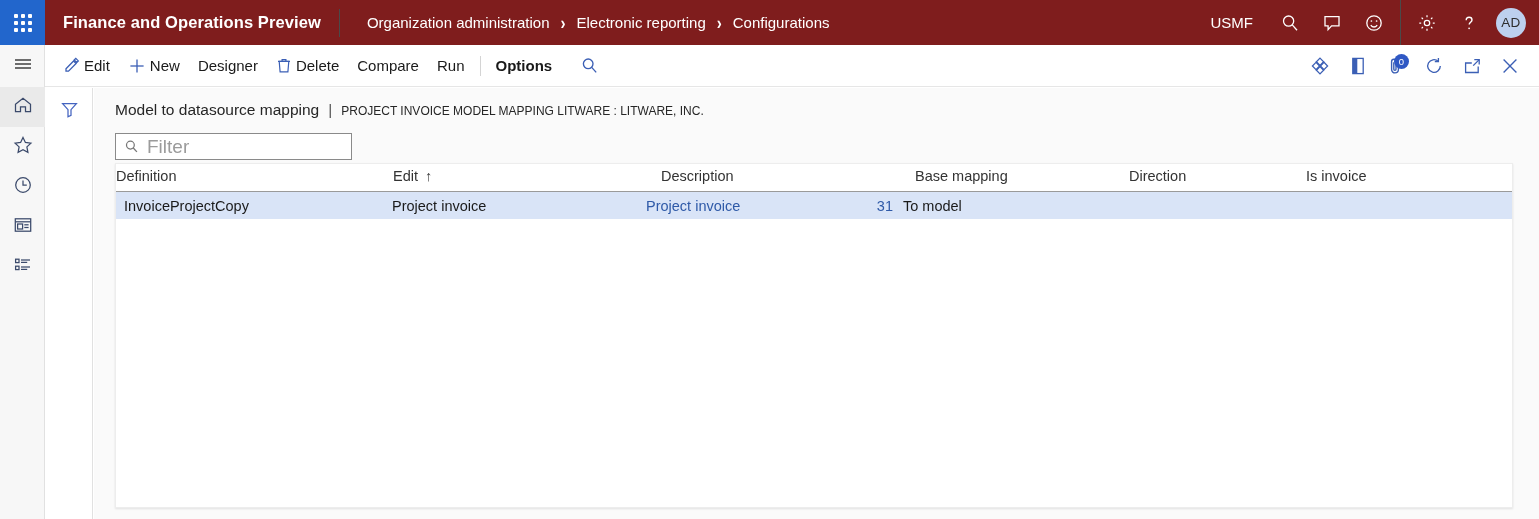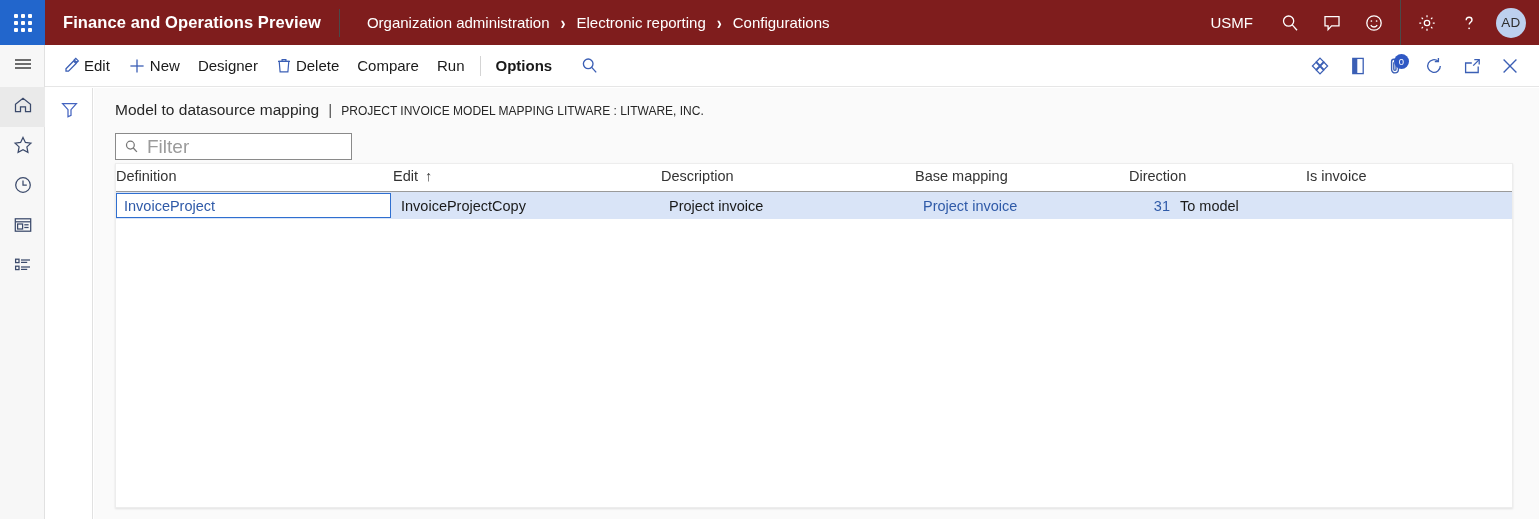--- a/index.html
+++ b/index.html
@@ -542,25 +542,20 @@
       </div>
       <div class="cell c-dir">
         <span>Direction</span>
       </div>
       <div class="cell c-del">
         <span>Is invoice</span>
       </div>
     </div>
 
     <div class="grid-row">
-      <div class="cell c-def" style="padding-left:0;">
-        <div class="cell-focus" style="width:275px;">
-          <span>InvoiceProject</span>
-        </div>
-      </div>
       <div class="cell c-name" style="padding-left:8px;">
         <span>InvoiceProjectCopy</span>
       </div>
       <div class="cell c-desc" style="padding-left:8px;">
         <span>Project invoice</span>
       </div>
       <div class="cell c-base link" style="padding-left:8px;">
         <span>Project invoice</span>
       </div>
       <div class="cell c-dir" style="padding-left:0;">

